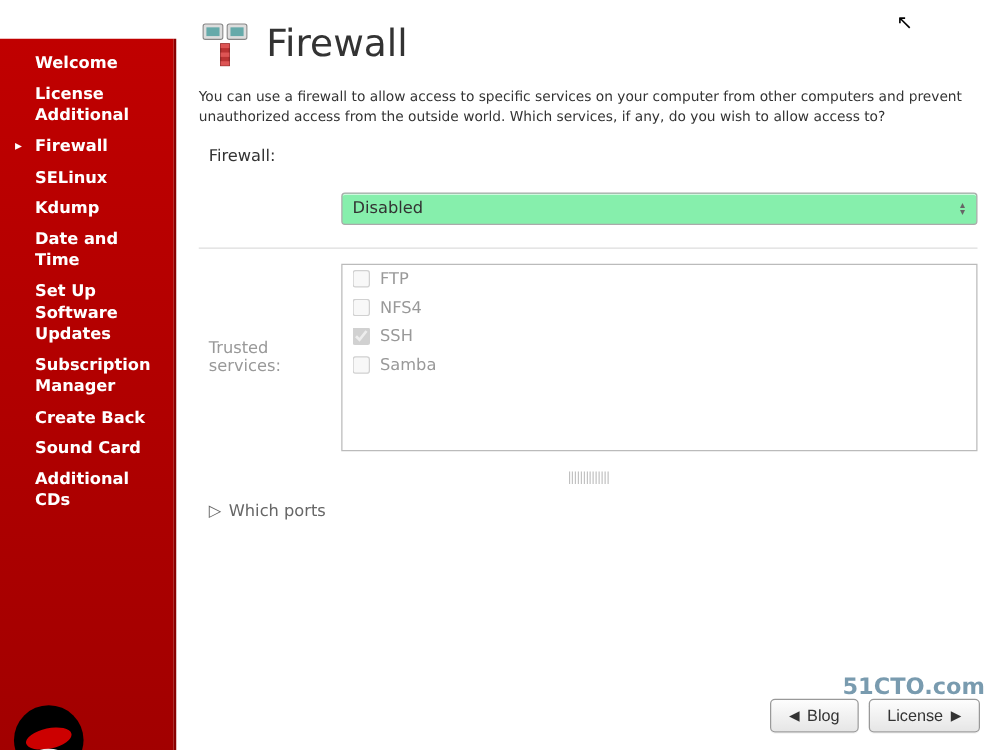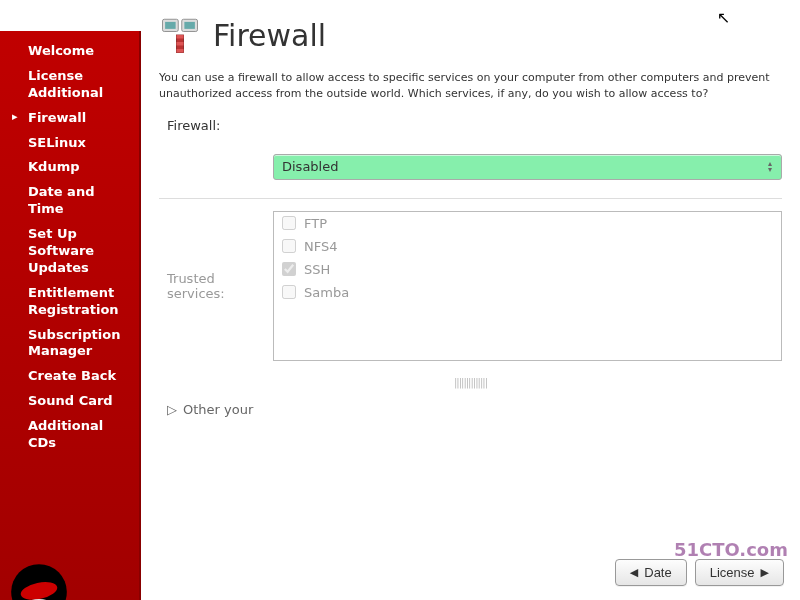--- a/index.html
+++ b/index.html
@@ -22,38 +22,37 @@
     .dropdown-arrows { position: absolute; right: 4px; top: 2px; bottom: 2px; width: 14px; display: flex; flex-direction: column; justify-content: center; font-size: 8px; color: #666; line-height: 6px; text-align: center; }
     .services-box { flex: 1; border: 1px solid #bbb; background: #fff; margin-left: 0; overflow-y: scroll; height: 150px; }
     .service-row { display: flex; align-items: center; gap: 8px; padding: 4px 8px; color: #999; font-size: 13px; }
     .service-row input[type="checkbox"] { width: 14px; height: 14px; accent-color: #3a6ea5; }
     .hr { height: 1px; background: #ddd; margin: 4px 0 12px 0; }
     .other-ports-row { display: flex; align-items: center; gap: 6px; padding-left: 8px; color: #666; font-size: 13px; cursor: pointer; margin-top: 14px; }
     .grip { text-align: center; color: #bbb; font-size: 10px; letter-spacing: -1px; margin-top: 2px; user-select: none; }
     .footer { position: absolute; bottom: 14px; right: 16px; display: flex; gap: 8px; }
     .btn { border: 1px solid #999; border-radius: 4px; background: linear-gradient(#fdfdfd, #e6e6e6); padding: 5px 14px; font-size: 13px; display: inline-flex; align-items: center; gap: 6px; cursor: pointer; box-shadow: 0 1px 0 rgba(0,0,0,0.05); color: #333; }
     .btn .arrow { font-size: 11px; }
-    .watermark { position: absolute; right: 12px; bottom: 28px; color: #701a75; font-size: 18px; font-weight: bold; opacity: 0.55; pointer-events: none; text-align: center; line-height: 1.1; }
+    .watermark { position: absolute; right: 12px; bottom: 28px; color: #0c4a6e; font-size: 18px; font-weight: bold; opacity: 0.55; pointer-events: none; text-align: center; line-height: 1.1; }
     .watermark .sub { font-size: 11px; font-weight: normal; display: block; }
     .cursor { position: absolute; top: 8px; left: 578px; font-size: 16px; color: #000; pointer-events: none; }
     .row.services-row { align-items: center; }
   </style>
 </head>
 <body>
 
 <div class="sidebar">
   <div id="sidebar-list">
       <div class="sidebar-item">Welcome</div>
       <div class="sidebar-item">License Additional</div>
       <div class="sidebar-item active">Firewall</div>
       <div class="sidebar-item">SELinux</div>
       <div class="sidebar-item">Kdump</div>
       <div class="sidebar-item">Date and Time</div>
       <div class="sidebar-item">Set Up Software Updates</div>
-      <div class="sidebar-item">Entitlement Registration</div>
       <div class="sidebar-item">Subscription Manager</div>
       <div class="sidebar-item">Create Back</div>
       <div class="sidebar-item">Sound Card</div>
       <div class="sidebar-item">Additional CDs</div>
     </div>
   <div class="logo">
     <svg viewBox="0 0 100 100">
       <circle cx="50" cy="50" r="48" fill="#000"></circle>
       <ellipse cx="50" cy="48" rx="32" ry="14" fill="#c00" transform="rotate(-12 50 48)"></ellipse>
       <ellipse cx="50" cy="70" rx="20" ry="8" fill="#fff" opacity="0.9"></ellipse>
@@ -111,31 +110,31 @@
             <span>Samba</span>
           </div>
         </div>
     </div>
   </div>
 
   <div class="grip">||||||||||||||</div>
 
   <div class="other-ports-row">
     <span>▷</span>
-    <span>Other your</span>
+    <span>Which ports</span>
   </div>
 
   <div class="watermark">
     <span>51CTO.com</span>
     <span class="sub">技术博客 Blog</span>
   </div>
 
   <div class="footer">
     <button class="btn">
       <span class="arrow">◀</span>
-      <span>Date</span>
+      <span>Blog</span>
     </button>
     <button class="btn">
       <span>License</span>
       <span class="arrow">▶</span>
     </button>
   </div>
 </div>
 
 </body></html>

